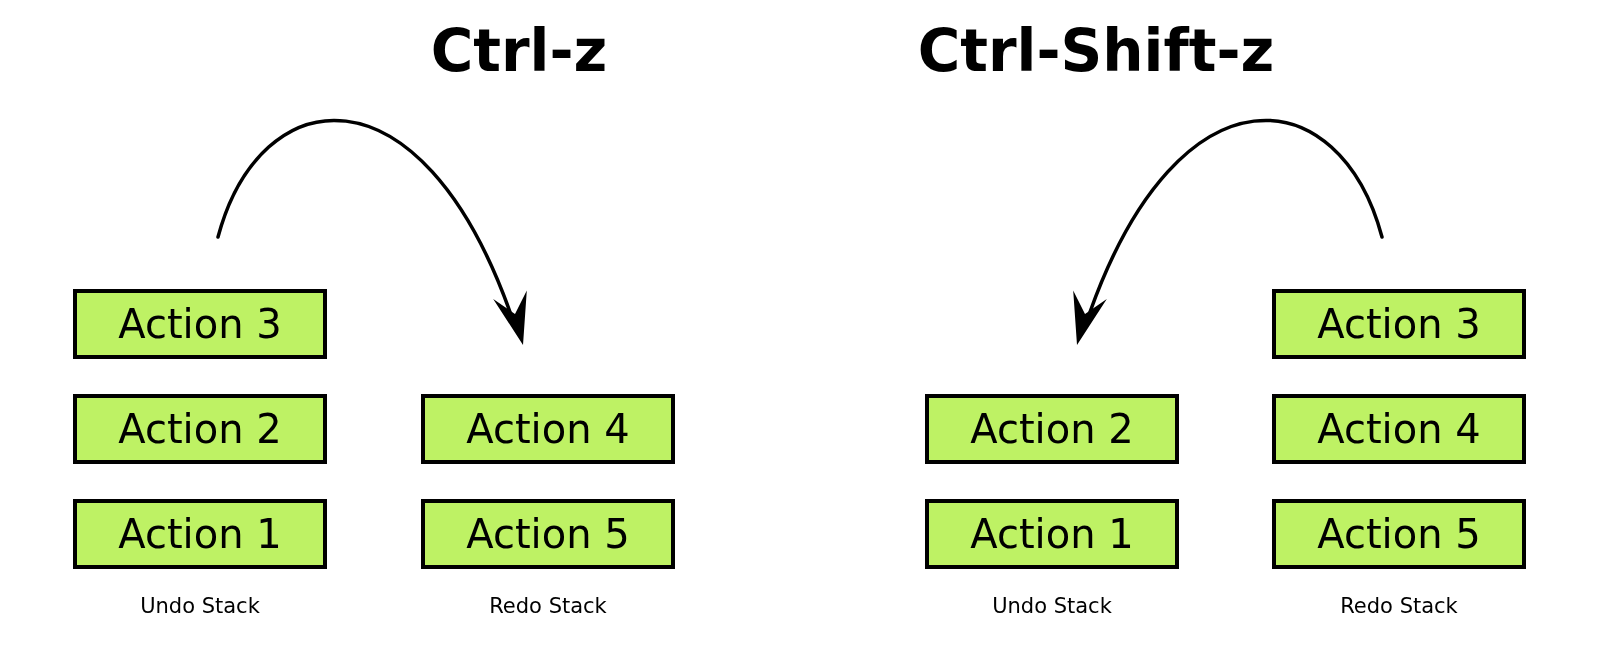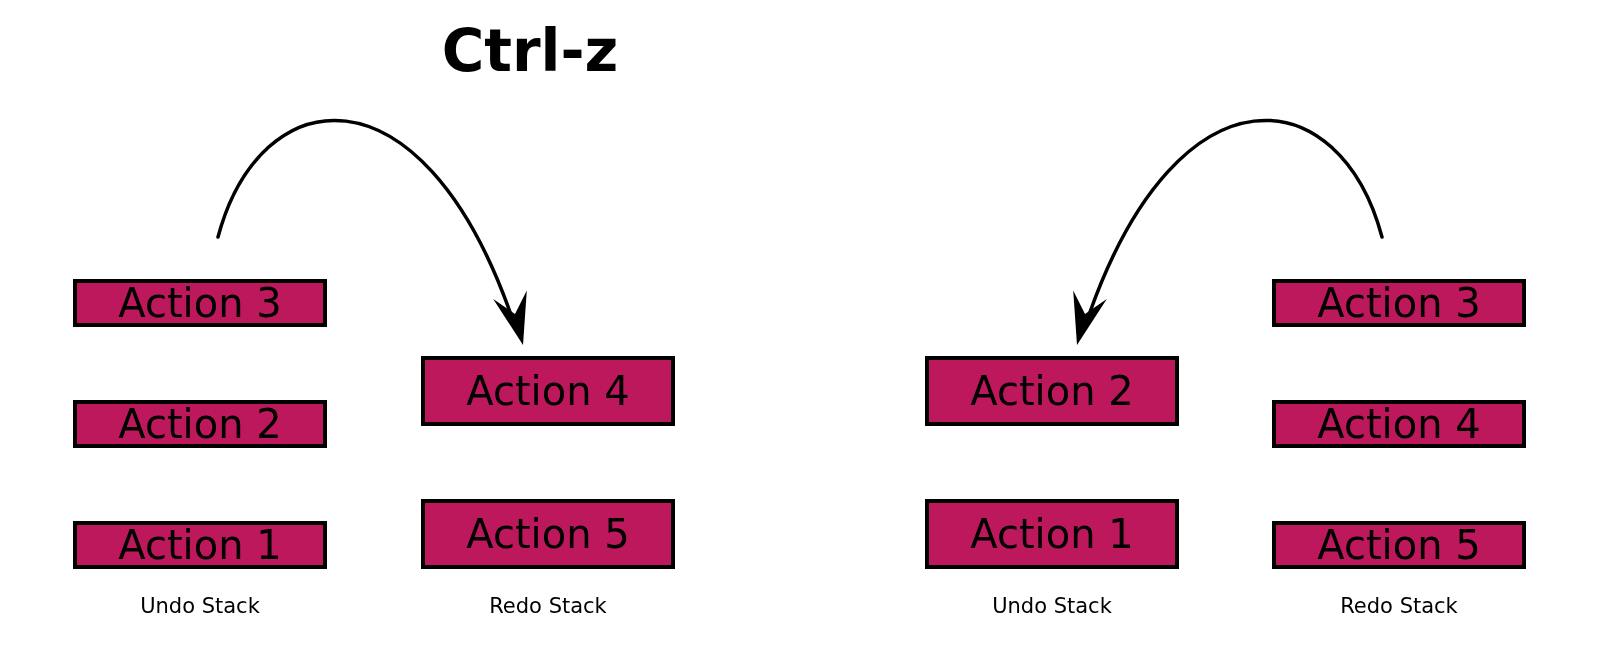--- a/index.html
+++ b/index.html
@@ -27,21 +27,21 @@
     position: absolute;
     top: 22px;
     transform: translateX(-50%);
     margin: 0;
     font-size: 58px;
     font-weight: bold;
     line-height: 1;
     white-space: nowrap;
     color: #000000;
   }
-  .title-left  { left: 530px; }
+  .title-left  { left: 519px; }
   .title-right { left: 1096px; }
 
   .stack-col {
     position: absolute;
     top: 289px;
     width: 254px;
     height: 280px;
     display: flex;
     flex-direction: column;
     justify-content: flex-end;
@@ -49,28 +49,27 @@
   }
   .col-l-undo { left: 73px; }
   .col-l-redo { left: 421px; }
   .col-r-undo { left: 925px; }
   .col-r-redo { left: 1272px; }
 
   .action-box {
     box-sizing: border-box;
     height: 70px;
     border: 4px solid #000000;
-    background: #be185d;
+    background: #bef264;
     display: flex;
     align-items: center;
     justify-content: center;
     font-size: 40px;
     line-height: 1;
     white-space: nowrap;
-    margin-top: 38px;
   }
 
   .stack-label {
     position: absolute;
     top: 596px;
     width: 254px;
     text-align: center;
     font-size: 21px;
     line-height: 1;
     white-space: nowrap;
@@ -91,20 +90,21 @@
       <polygon points="523,345 493.2,299 515,314 526.8,290.4" fill="#000000"></polygon>
     </g>
     <g>
       <path d="M 1382 237 C 1340 80, 1180 60, 1090 312" fill="none" stroke="#000000" stroke-width="3.5" stroke-linecap="round"></path>
       <polygon points="1077,345 1106.8,299 1085,314 1073.2,290.4" fill="#000000"></polygon>
     </g>
   </svg>
 
   <h1 class="title title-left">Ctrl-z</h1>
 
+  <h1 class="title title-right">Ctrl-Shift-z</h1>
 
   <div class="stack-col col-l-undo">
     <div class="action-box">Action 3</div>
     <div class="action-box">Action 2</div>
     <div class="action-box">Action 1</div>
   </div>
 
   <div class="stack-col col-l-redo">
     <div class="action-box">Action 4</div>
     <div class="action-box">Action 5</div>

